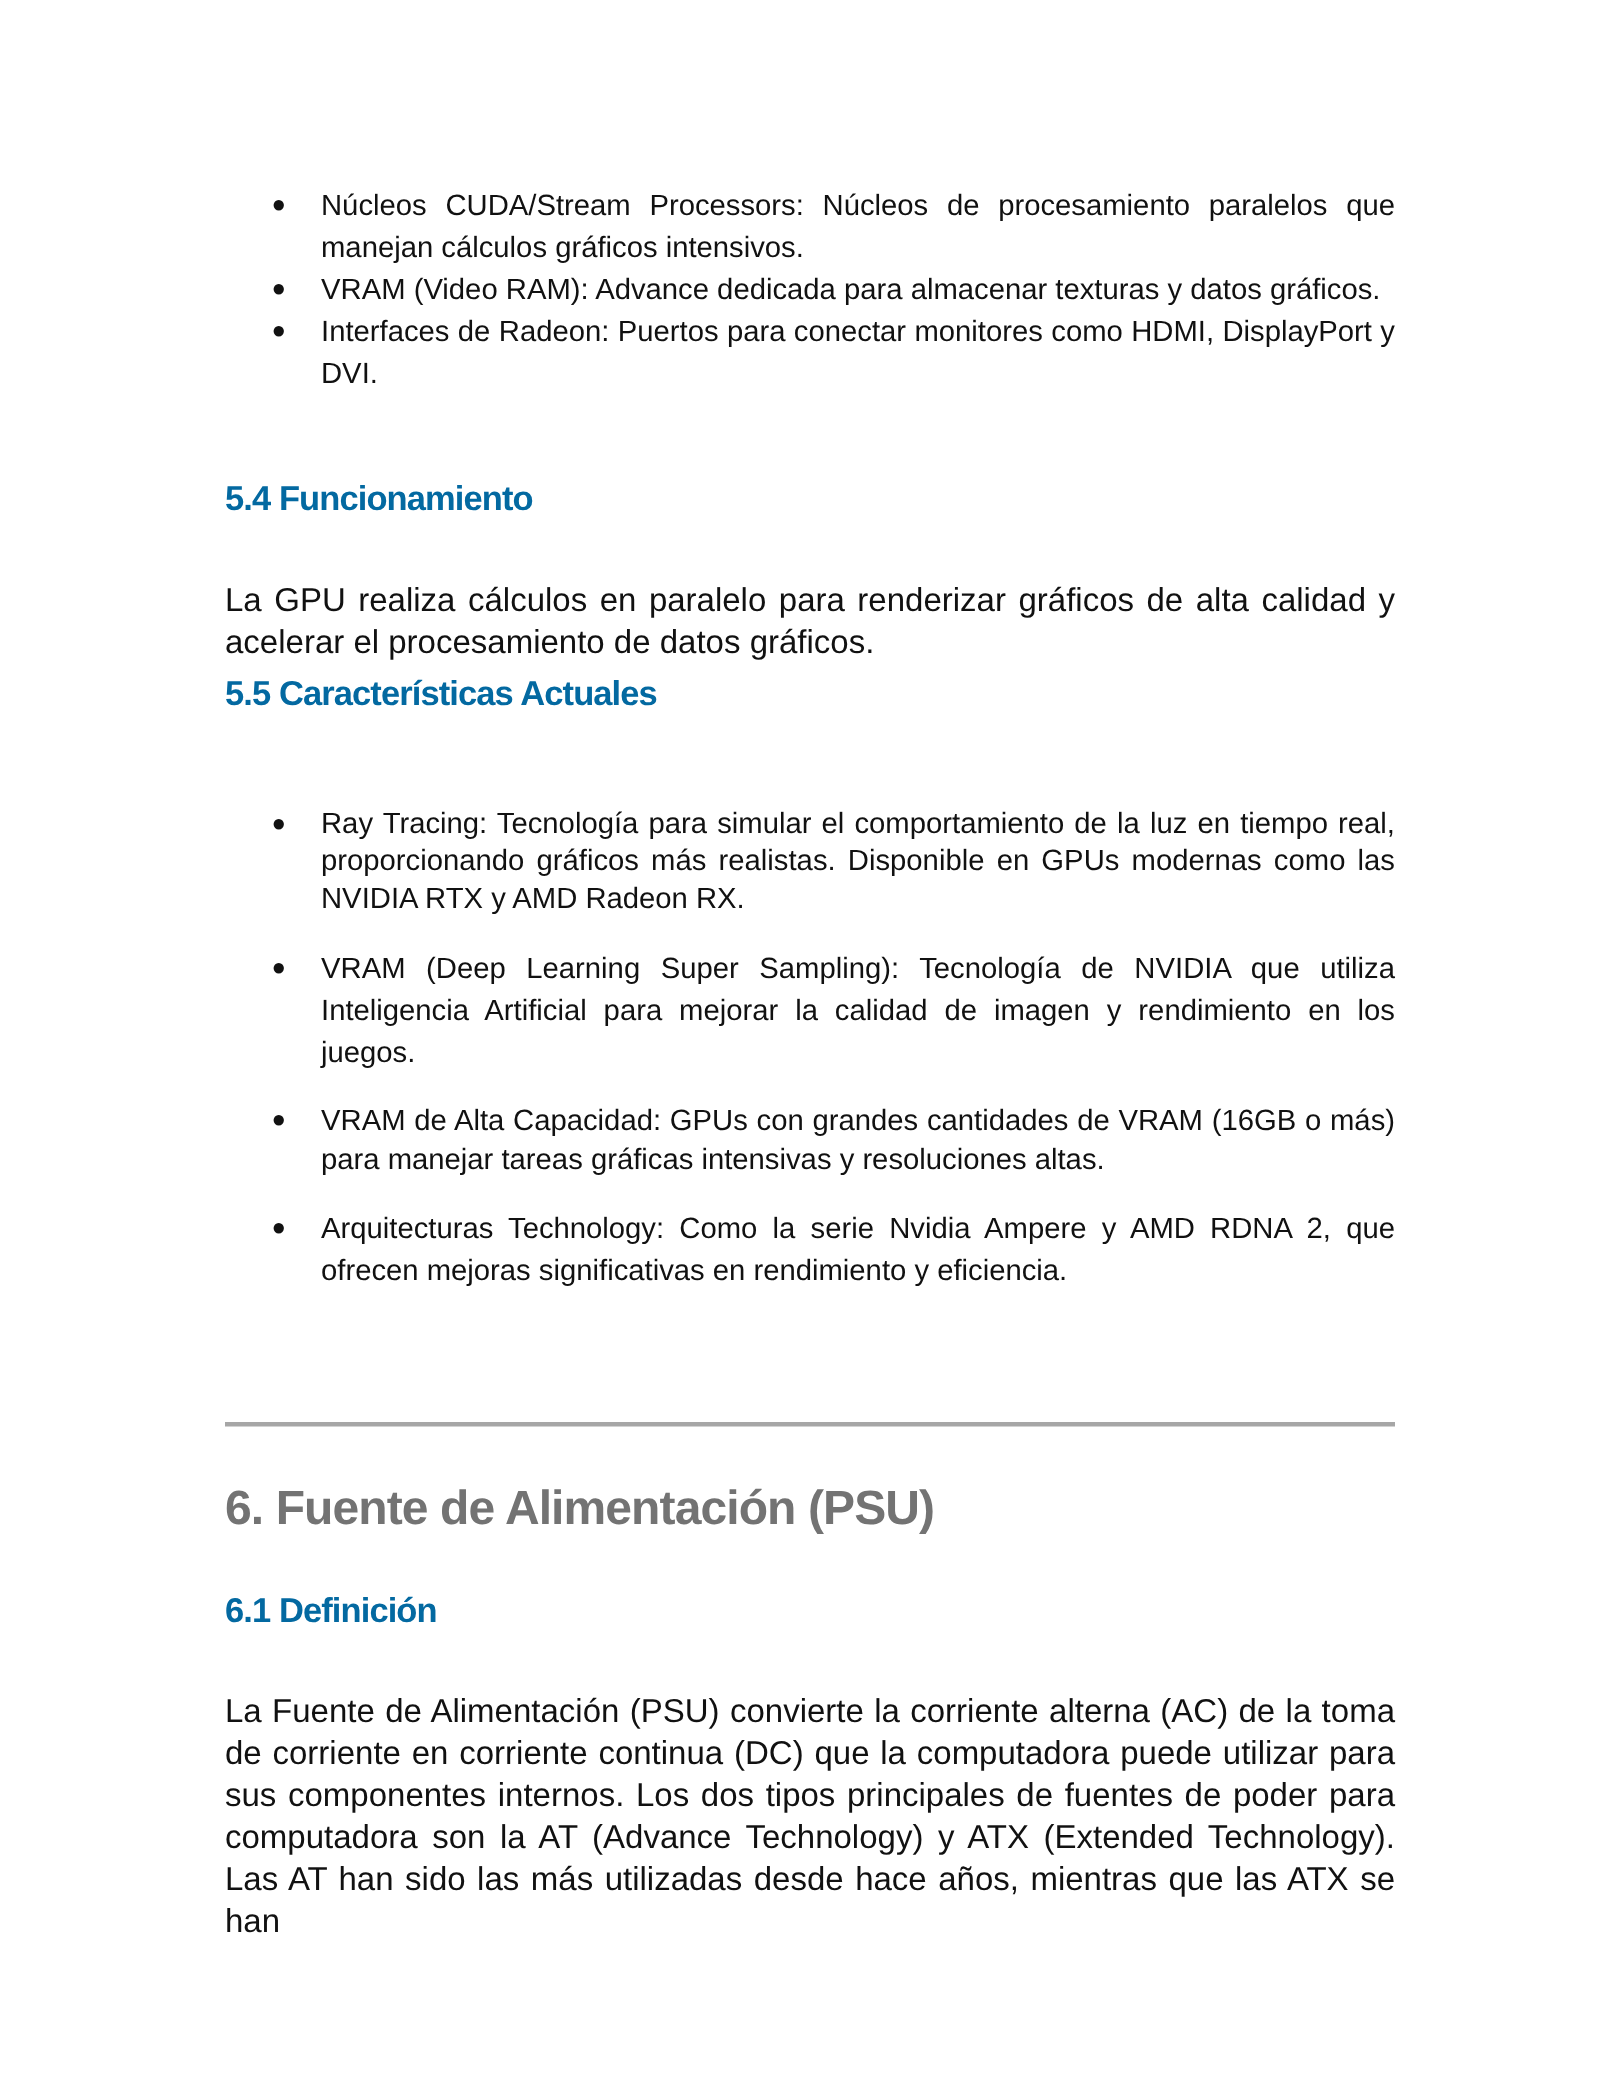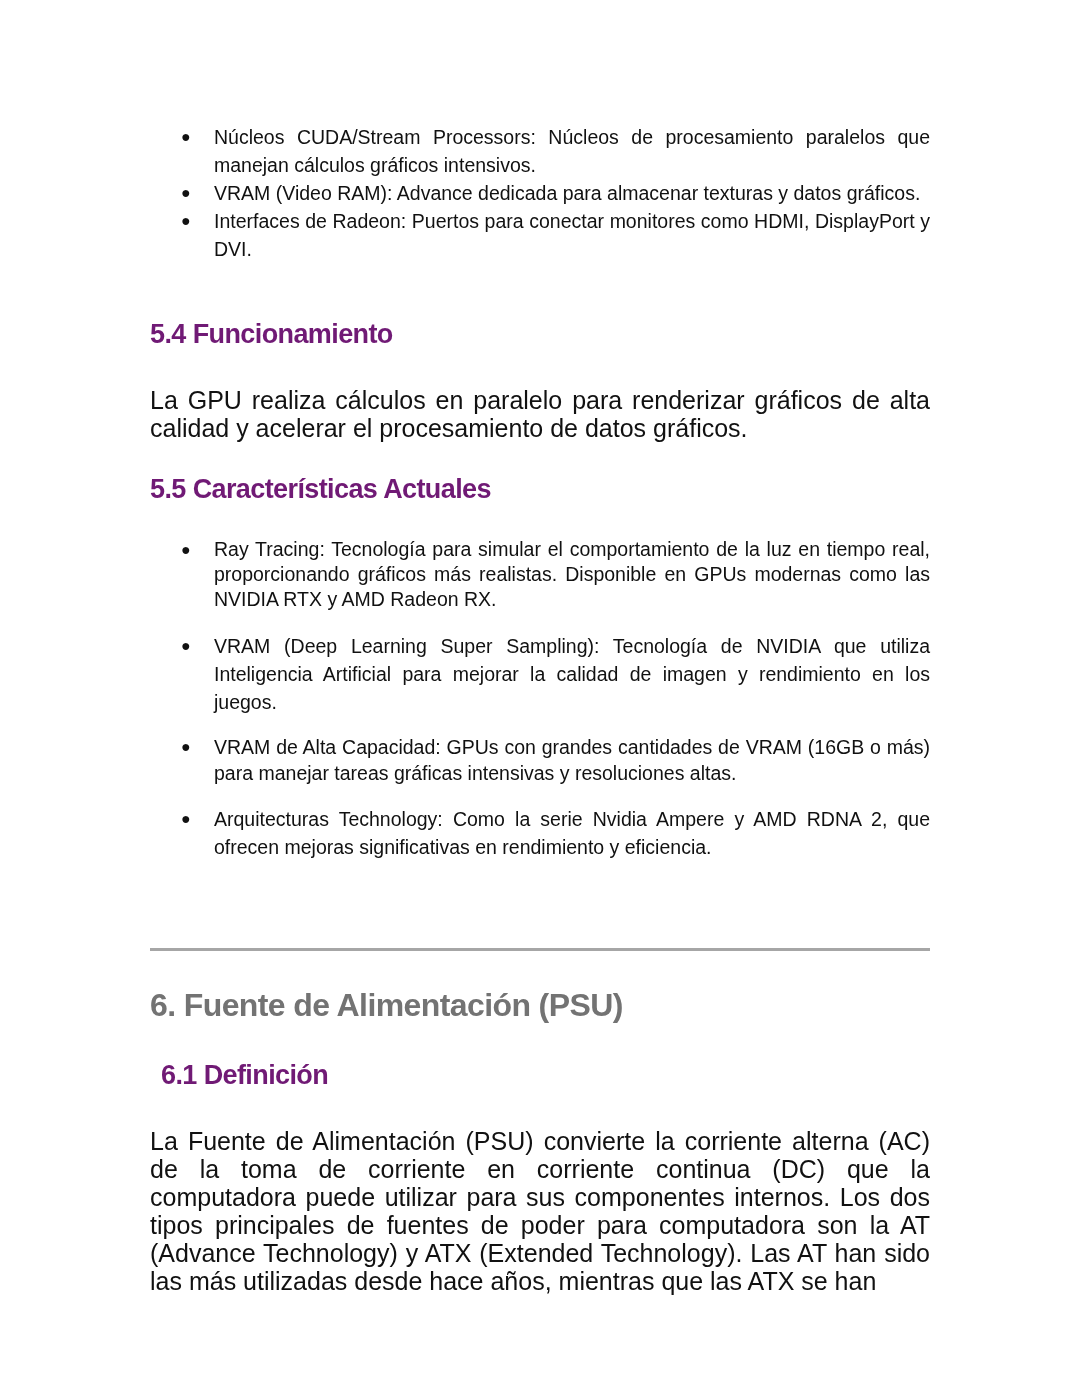--- a/index.html
+++ b/index.html
@@ -16,21 +16,21 @@
     color: #000000;
   }
   .page {
     position: absolute;
     left: 150px;
     top: 0;
     width: 780px;
   }
   .text {
     font-family: "Liberation Sans", sans-serif;
-    font-size: 25px;
+    font-size: 22px;
     line-height: 28px;
     text-align: justify;
     color: #111111;
   }
   .bullet-list {
     list-style: none;
     margin: 0;
     padding: 0;
   }
   .bullet-item {
@@ -45,23 +45,23 @@
     left: 31px;
     top: 0;
     font-size: 16px;
   }
   .bold {
     font-weight: normal;
   }
   .h2 {
     font-family: "Liberation Sans", sans-serif;
     font-weight: bold;
-    font-size: 27px;
+    font-size: 23px;
     letter-spacing: -0.6px;
-    color: #701a75;
+    color: #0369a1;
     position: absolute;
     left: 0;
     margin: 0;
   }
   .h1 {
     font-family: "Liberation Sans", sans-serif;
     font-weight: bold;
     font-size: 32px;
     letter-spacing: -0.6px;
     color: #737373;
@@ -101,21 +101,21 @@
       <li class="bullet-item">
         <span class="dot">●</span>
         <span class="bold">Interfaces de Radeon</span><span>:</span><span> Puertos para conectar monitores como HDMI, DisplayPort y DVI.</span>
       </li>
     </ul>
   </div>
 
   <h2 class="h2" style="top:319px;">5.4 Funcionamiento</h2>
   <p class="block text" style="top:386px; margin:0;">La GPU realiza cálculos en paralelo para renderizar gráficos de alta calidad y acelerar el procesamiento de datos gráficos.</p>
 
-  <h2 class="h2" style="top:474px;">5.5 Características Actuales</h2>
+  <h2 class="h2" style="top:449px;">5.5 Características Actuales</h2>
 
   <div class="block rt" style="top:537px;">
     <ul class="bullet-list">
       <li class="bullet-item" style="line-height:25px; margin-bottom:20px;">
         <span class="dot">●</span>
         <span class="bold">Ray Tracing</span><span>: Tecnología para simular el comportamiento de la luz en tiempo real, proporcionando gráficos más realistas. Disponible en GPUs modernas como las NVIDIA RTX y AMD Radeon RX.</span>
       </li>
       <li class="bullet-item" style="line-height:28px; margin-bottom:18px;">
         <span class="dot">●</span>
         <span class="bold">VRAM (Deep Learning Super Sampling)</span><span>: Tecnología de NVIDIA que utiliza Inteligencia Artificial para mejorar la calidad de imagen y rendimiento en los juegos.</span>
@@ -127,17 +127,17 @@
       <li class="bullet-item" style="line-height:28px;">
         <span class="dot">●</span>
         <span class="bold">Arquitecturas Technology</span><span>: Como la serie Nvidia Ampere y AMD RDNA 2, que ofrecen mejoras significativas en rendimiento y eficiencia.</span>
       </li>
     </ul>
   </div>
 
   <div class="hr" style="top:948px;"></div>
 
   <h1 class="h1" style="top:987px;">6. Fuente de Alimentación (PSU)</h1>
-  <h2 class="h2" style="top:1060px;margin-left:11px;">6.1 Definición</h2>
+  <h2 class="h2" style="top:1060px;">6.1 Definición</h2>
 
   <p class="block text" style="top:1127px; margin:0;"><span>La Fuente de Alimentación (PSU) convierte la corriente alterna (AC) de la toma de corriente en corriente continua (DC) que la computadora puede utilizar para sus componentes internos. Los dos tipos principales de fuentes de poder para computadora son la AT (Advance Technology) y ATX (Extended Technology</span><span class="bold">)</span><span>. Las AT han sido las más utilizadas desde hace años, mientras que las ATX se han</span></p>
 
 </div>
 
 </body></html>

